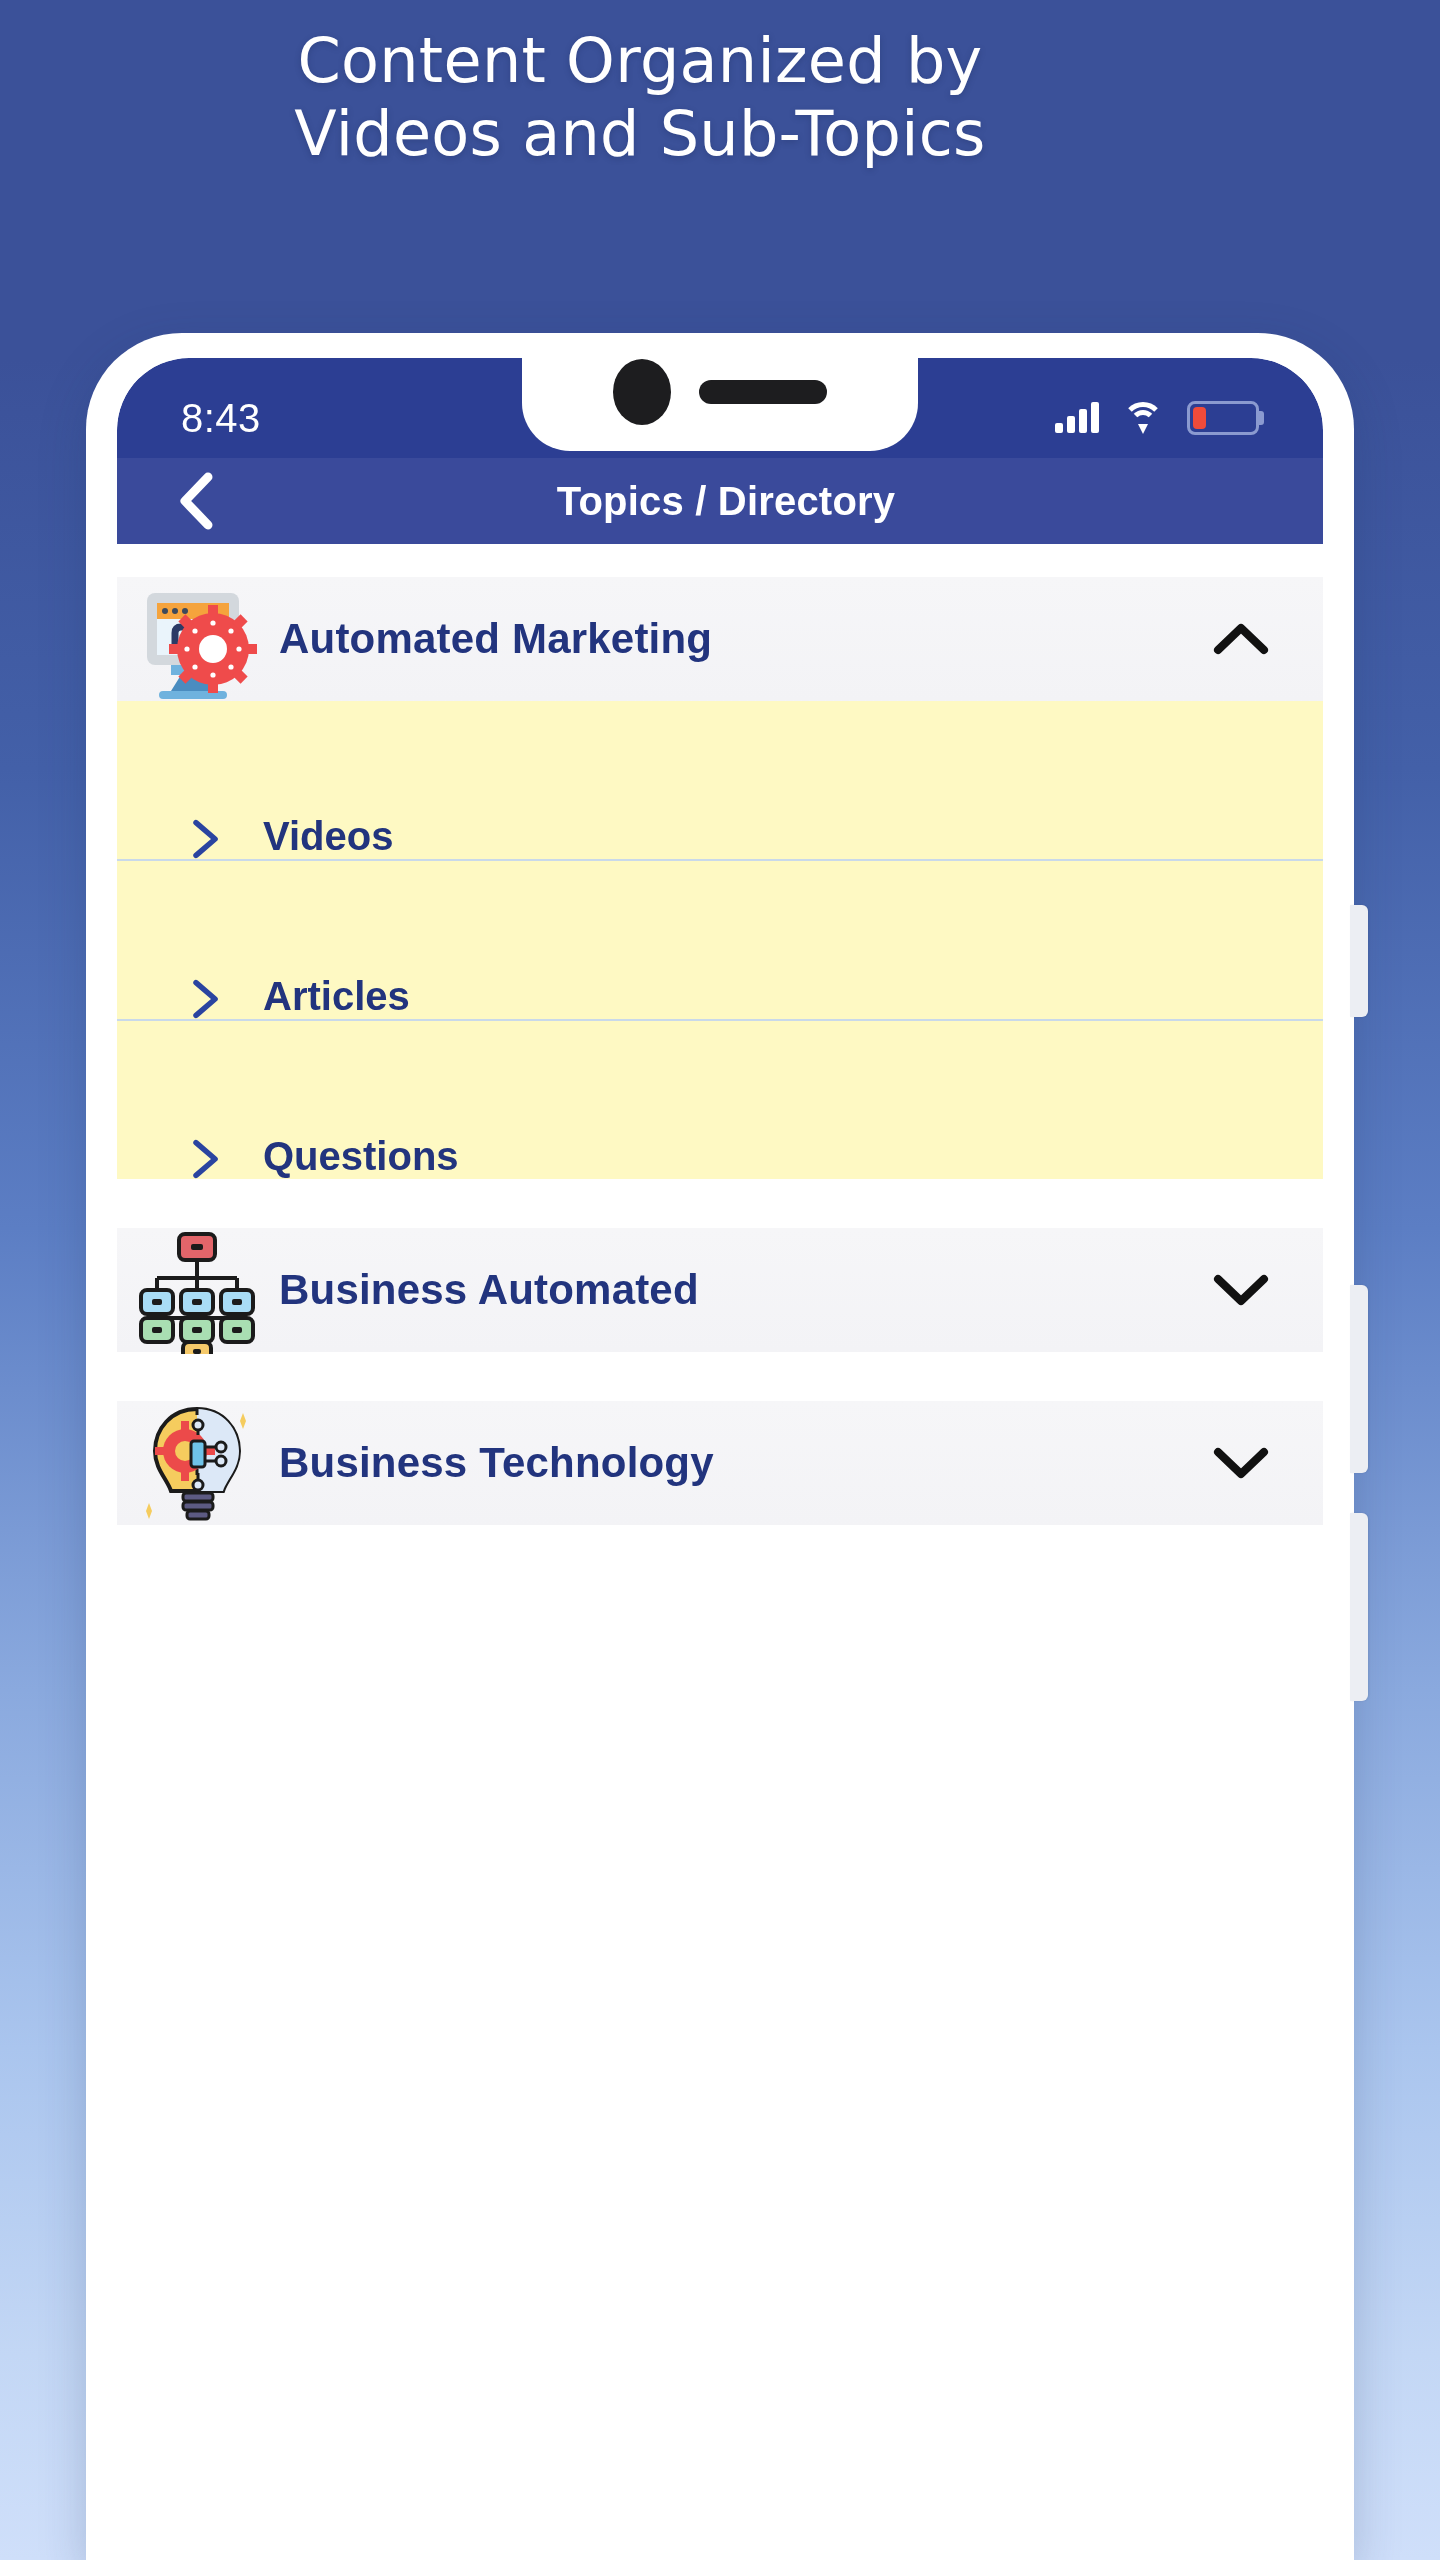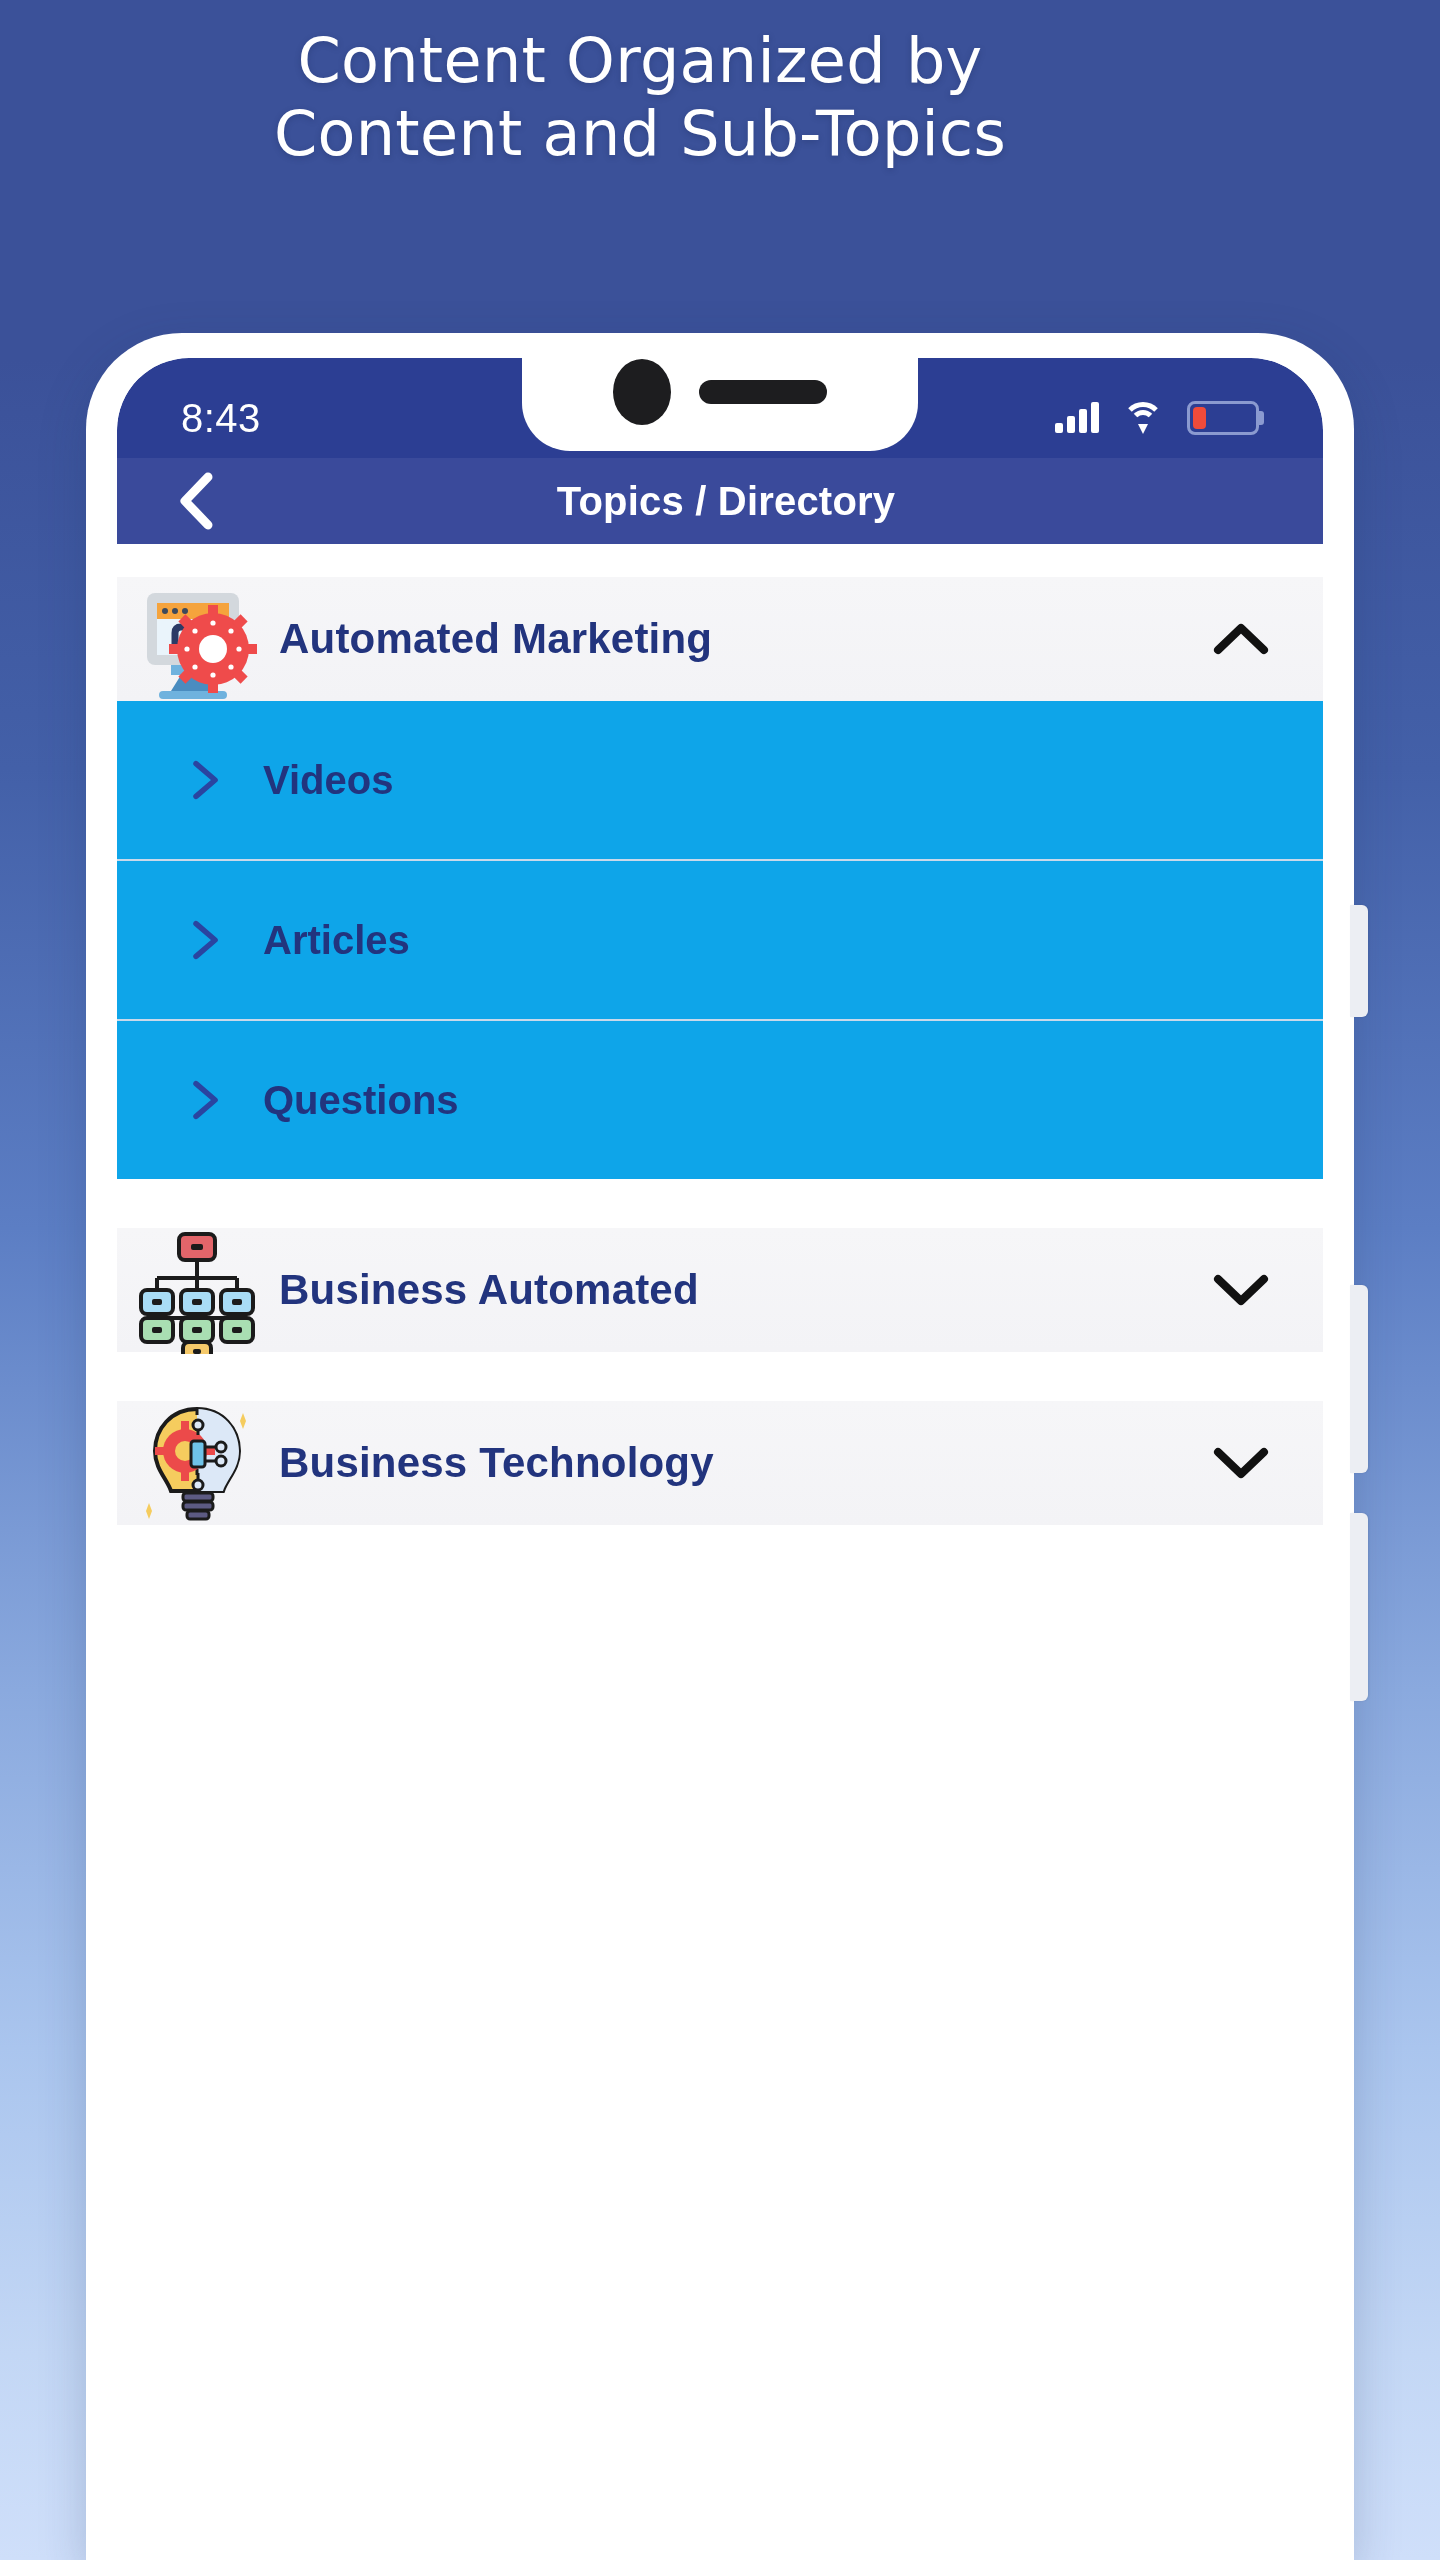--- a/index.html
+++ b/index.html
@@ -120,36 +120,36 @@
   .topic-row .label {
     margin-left:162px; color:#22347e; font-size:42px; font-weight:700;
     letter-spacing:.2px;
   }
   .topic-row .chev { position:absolute; right:54px; top:50%;
     transform:translateY(-50%); width:56px; height:36px; cursor:pointer; }
 
   .gap { height:16px; background:#ffffff; }
 
   .sub-row {
-    height:158px; display:flex; align-items:center; cursor:pointer;
-    background:#0ea5e9;
+    height:158px; display:flex; align-items:flex-end; cursor:pointer;
+    background:#fef9c3;
   }
   .sub-row .schev { margin-left:72px; width:34px; height:40px; }
   .sub-row .slabel { margin-left:40px; color:#22347e;
     font-size:40px; font-weight:700; }
   .divider { height:2px; background:#c9d9ea; margin:0 0 0 0; }
 
   .filler { background:#ffffff; height:820px; }
 </style>
 </head>
 <body>
 
 <div class="headline">
   <span>Content Organized by</span>
-  <span>Content and Sub-Topics</span>
+  <span>Videos and Sub-Topics</span>
 </div>
 
 <div class="phone-wrap">
   <div class="device">
 
     <div class="side-btn b1"></div>
     <div class="side-btn b2"></div>
     <div class="side-btn b3"></div>
 
     <div class="screen">

